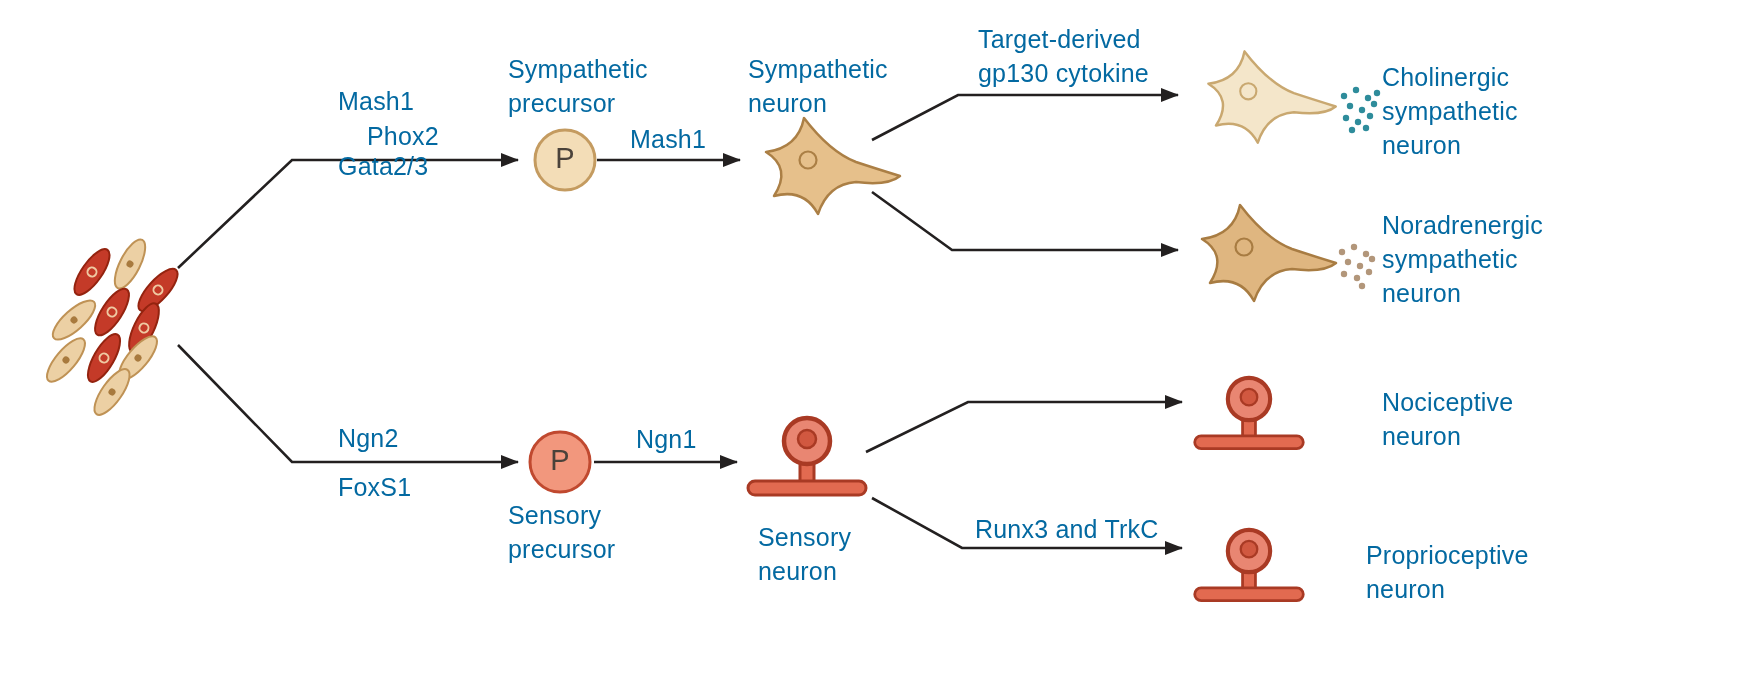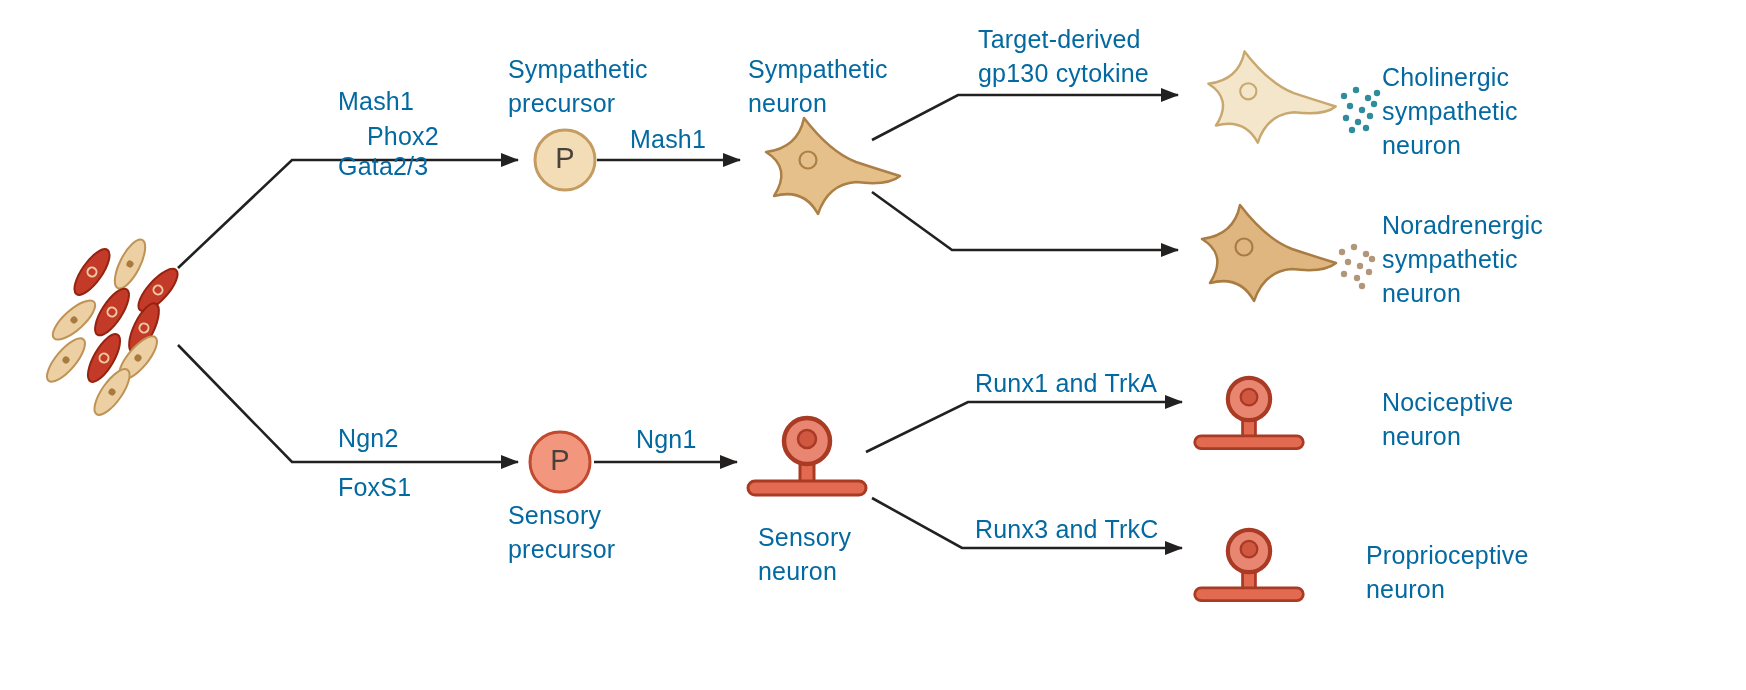--- a/index.html
+++ b/index.html
@@ -181,21 +181,20 @@
   <div class="label" style="left:338px; top:421px;">Ngn2</div>
   <div class="label" style="left:338px; top:470px;">FoxS1</div>
 
   <div class="label" style="left:508px; top:498px;">Sensory
 precursor</div>
   <div class="p-letter" style="left:560px; top:462px;">P</div>
   <div class="label" style="left:636px; top:422px;">Ngn1</div>
   <div class="label" style="left:758px; top:520px;">Sensory
 neuron</div>
 
-  <div class="label" style="left:975px; top:366px;">Runx1 and TrkA</div>
   <div class="label" style="left:1382px; top:385px;">Nociceptive
 neuron</div>
 
   <div class="label" style="left:975px; top:512px;">Runx3 and TrkC</div>
   <div class="label" style="left:1366px; top:538px;">Proprioceptive
 neuron</div>
 
 </div>
 
 </body></html>

